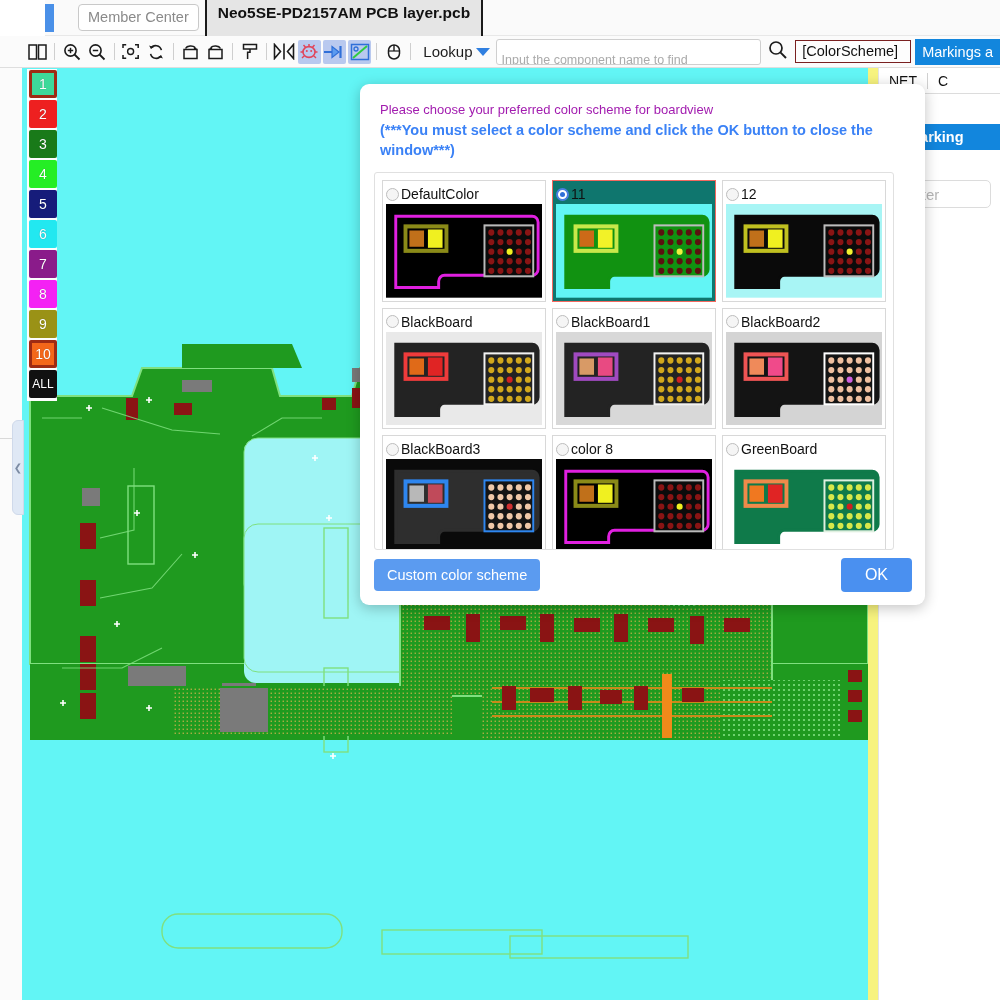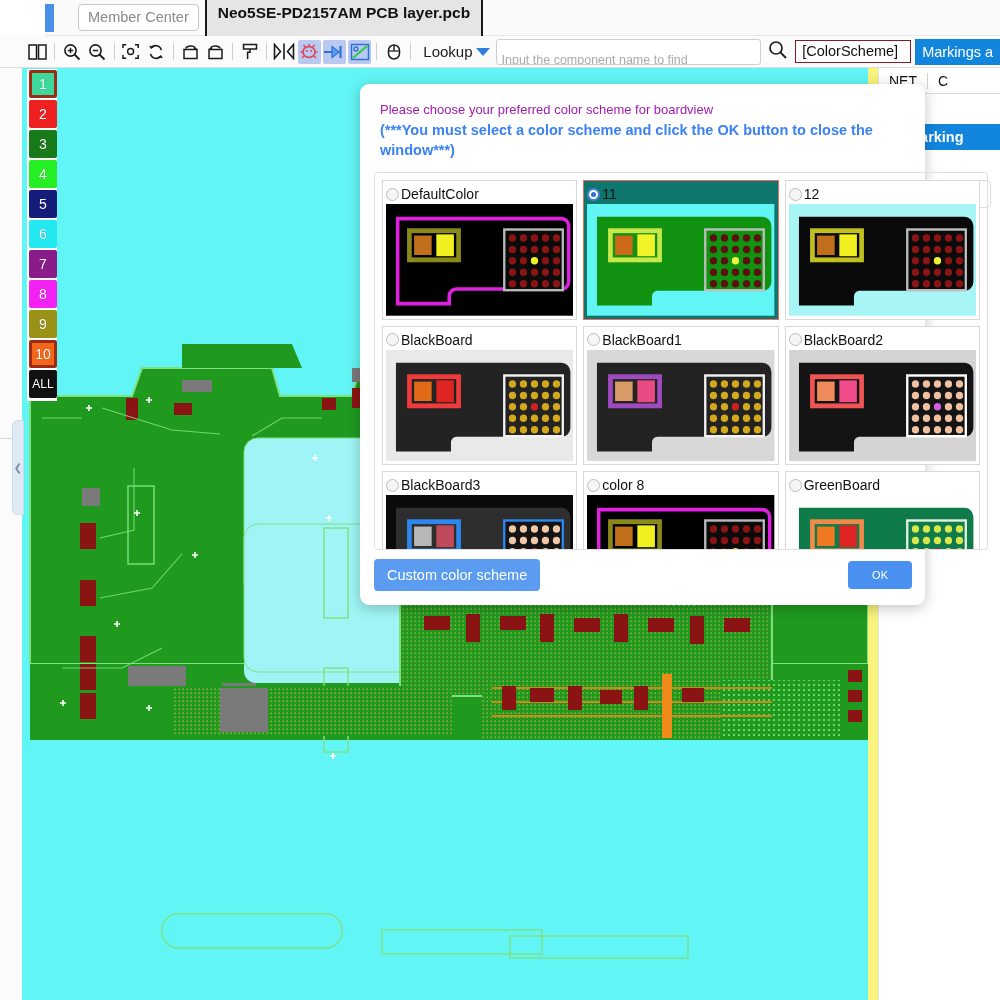--- a/index.html
+++ b/index.html
@@ -162,21 +162,21 @@
     background: #ffffff; border-radius: 9px;
     box-shadow: 0 3px 14px rgba(0,0,0,.24);
     z-index: 30; padding: 12px 14px 0 14px;
   }
   .dlg-title { font-size: 13px; color: #a21caf; margin: 6px 0 3px 6px; }
   .dlg-warn {
     font-size: 14.5px; font-weight: bold; color: #3b82f6;
     margin: 0 0 0 6px; line-height: 20px;
   }
   .scheme-grid {
-    margin-top: 12px; width: 614px; height: 378px;
+    margin-top: 12px; width: 520px; height: 378px;
     border: 1px solid #e0e0e0; border-radius: 3px;
     padding: 7px; display: grid;
     grid-template-columns: repeat(3, 1fr);
     grid-template-rows: repeat(3, 1fr);
     gap: 6px; overflow: hidden;
   }
   .scheme-cell {
     border: 1px solid #d8d8d8; background: #fff;
     padding: 3px; display: flex; flex-direction: column; cursor: pointer;
   }
@@ -202,21 +202,21 @@
   .dlg-foot {
     position: absolute; left: 14px; bottom: 10px; width: 538px; height: 40px;
     display: flex; align-items: center; justify-content: space-between;
   }
   .btn-custom {
     background: #5b9bf0; color: #fff; font-size: 14.5px;
     padding: 8px 13px; border-radius: 4px; cursor: pointer;
     white-space: nowrap;
   }
   .btn-ok {
-    background: #4a90f0; color: #fff; font-size: 11px;
+    background: #4a90f0; color: #fff; font-size: 16px;
     padding: 8px 24px; border-radius: 4px; cursor: pointer;
   }
 </style>
 </head>
 <body>
 
 <div id="app">
 
   <div class="topbar">
     <div class="blue-edge"></div>

